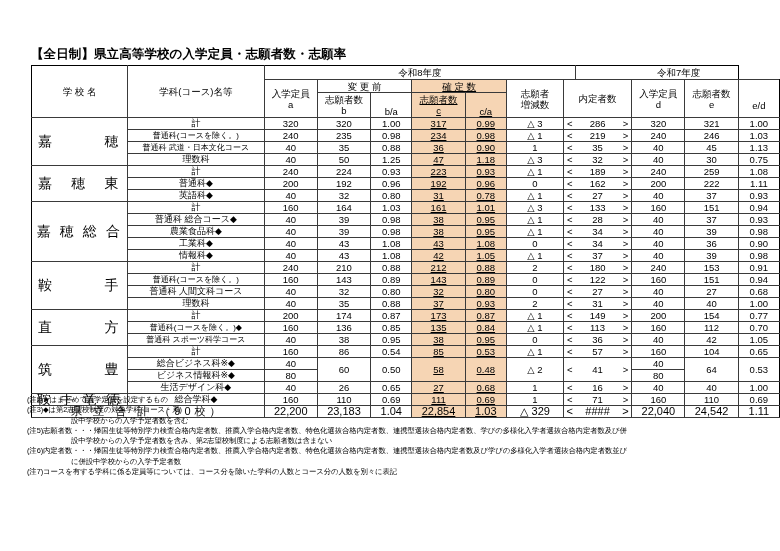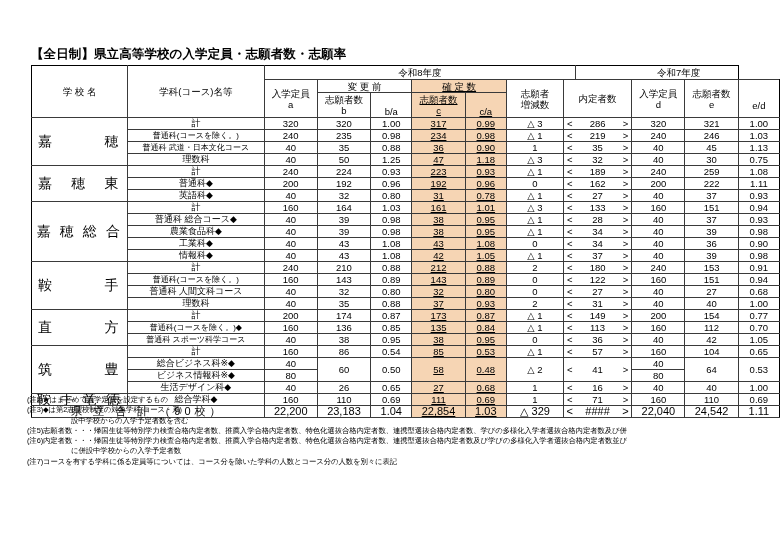--- a/index.html
+++ b/index.html
@@ -547,18 +547,19 @@
         <td class="num bt-thick br-thick">1.11</td>
       </tr>
     </tfoot>
   </table>
 
   <div class="notes" id="notes-block">
       <span class="ln">(注2)★はまとめて入学定員を設定するもの</span>
       <span class="ln">(注3)◆は第2志望校制度の対象学科(コース・系)</span>
       <span class="ln ind">設中学校からの入学予定者数を含む</span>
       <span class="ln">(注5)志願者数・・・帰国生徒等特別学力検査合格内定者数、推薦入学合格内定者数、特色化選抜合格内定者数、連携型選抜合格内定者数、学びの多様化入学者選抜合格内定者数及び併</span>
+      <span class="ln ind">設中学校からの入学予定者数を含み、第2志望校制度による志願者数は含まない</span>
       <span class="ln">(注6)内定者数・・・帰国生徒等特別学力検査合格内定者数、推薦入学合格内定者数、特色化選抜合格内定者数、連携型選抜合格内定者数及び学びの多様化入学者選抜合格内定者数並び</span>
       <span class="ln ind">に併設中学校からの入学予定者数</span>
       <span class="ln">(注7)コースを有する学科に係る定員等については、コース分を除いた学科の人数とコース分の人数を別々に表記</span>
     </div>
 
 </div>
 
 </body></html>

